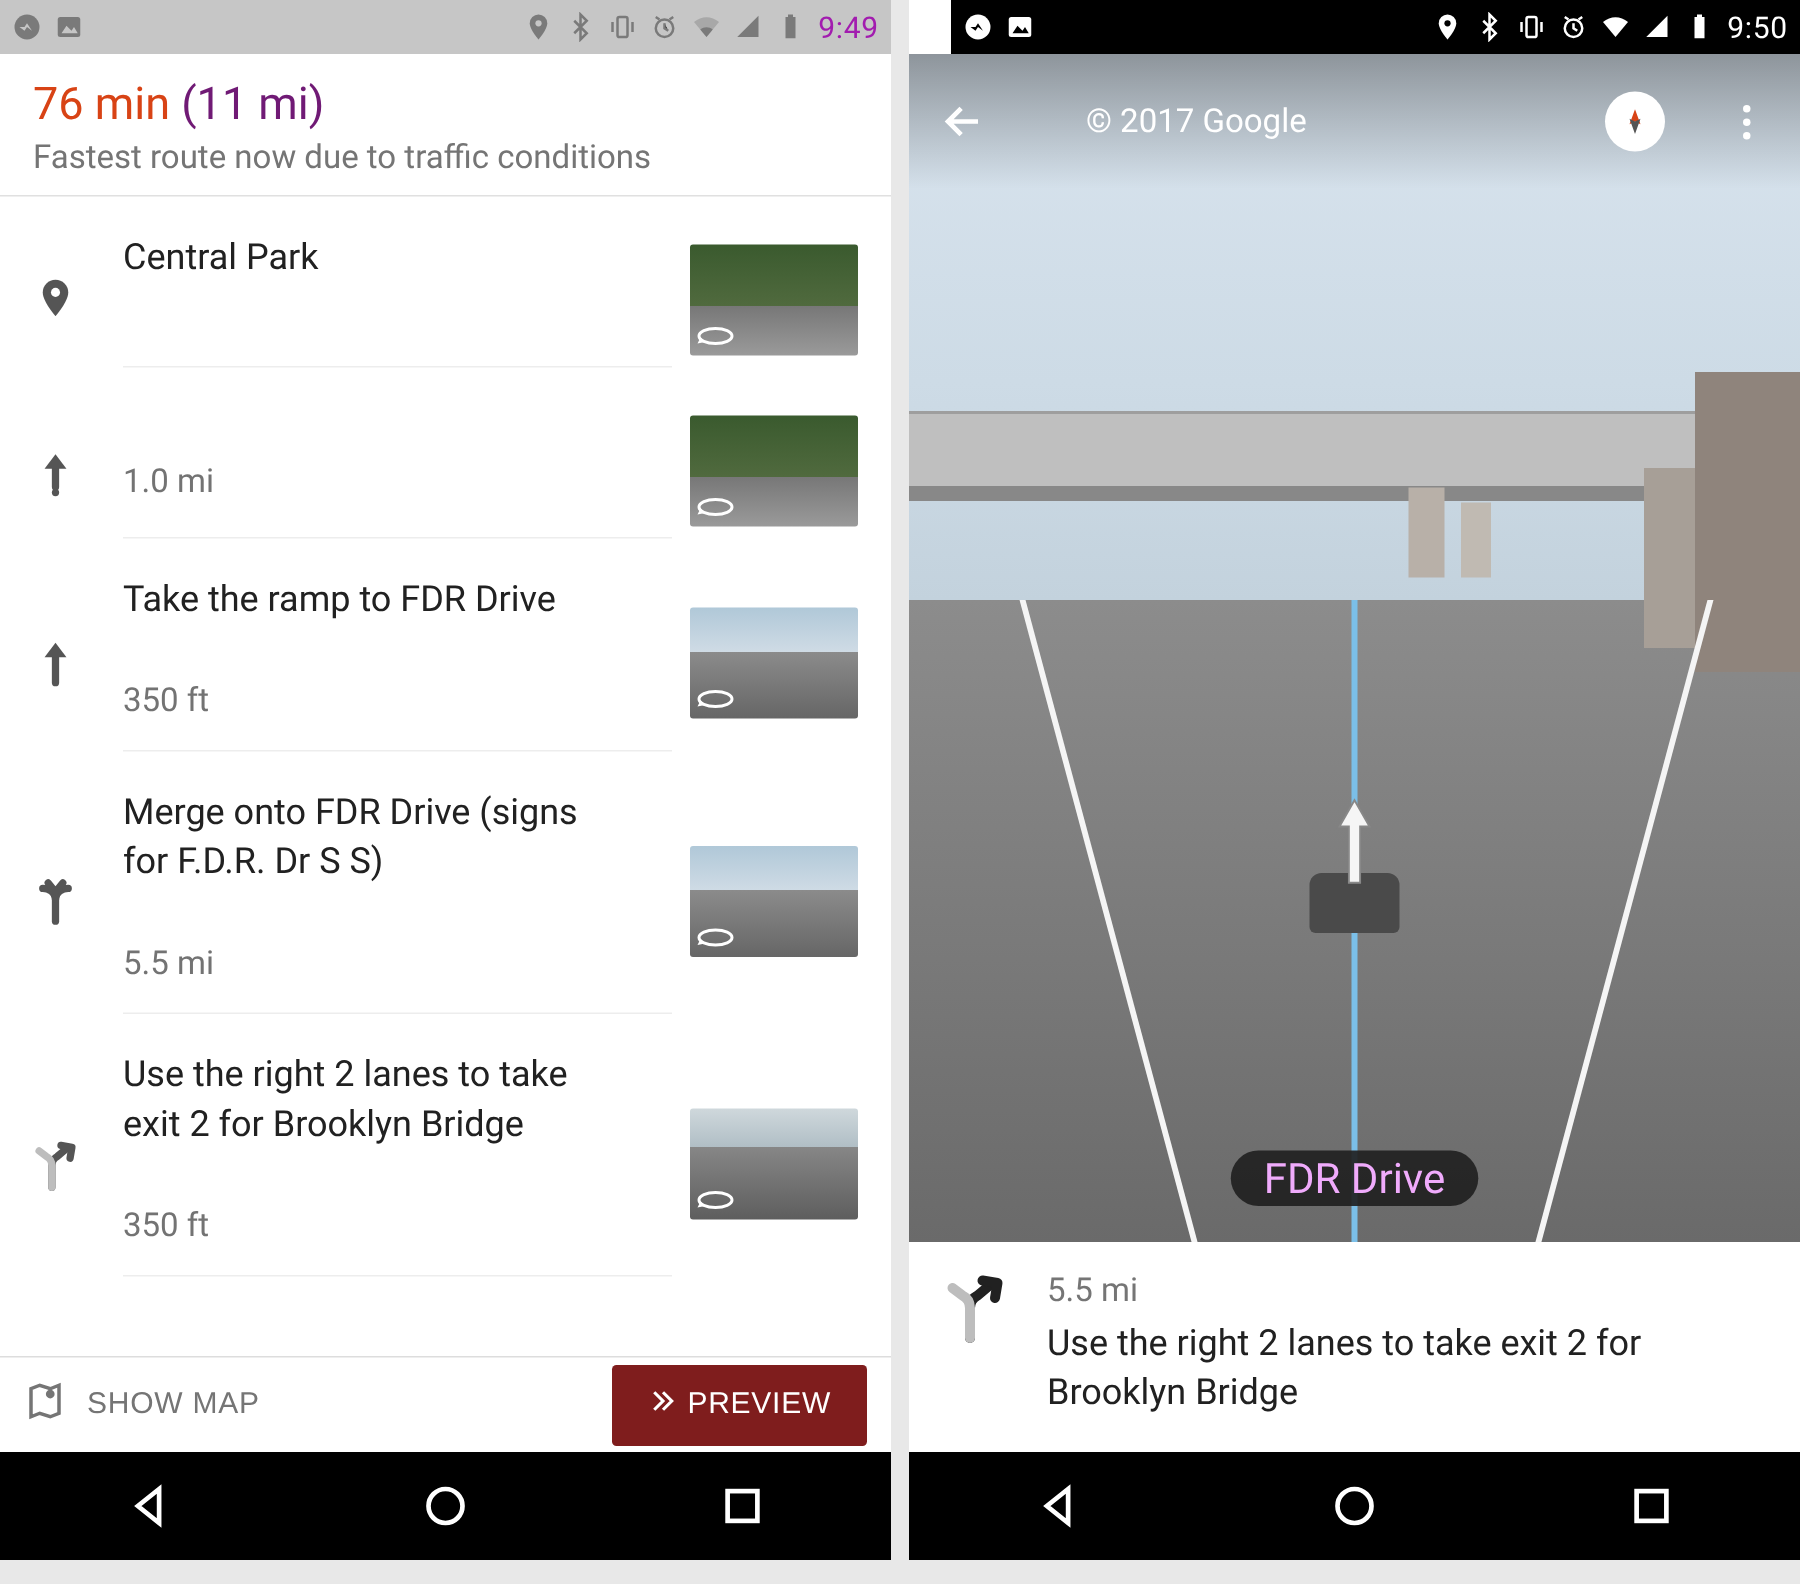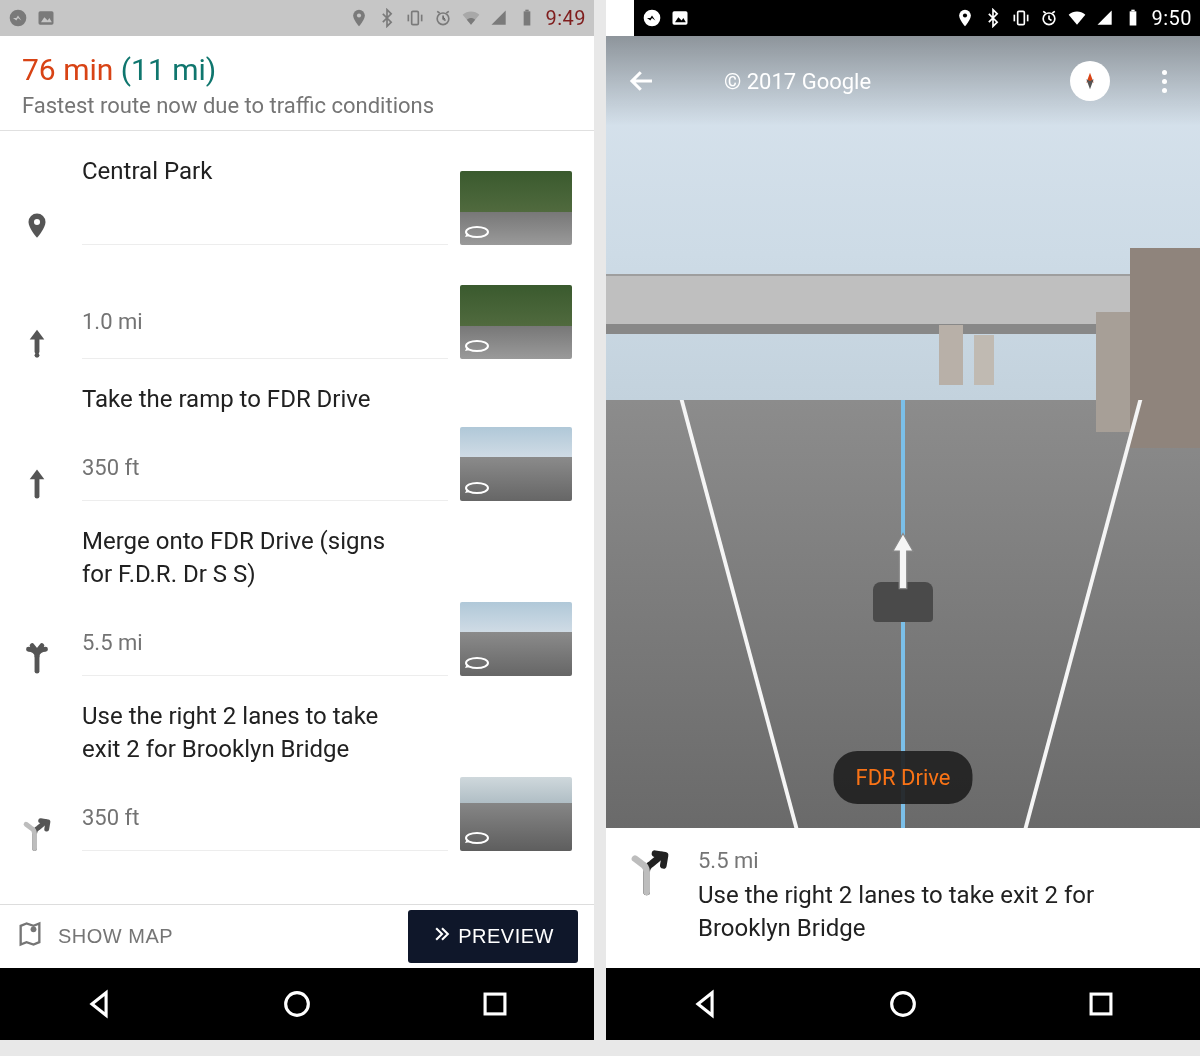--- a/index.html
+++ b/index.html
@@ -22,50 +22,50 @@
     display: flex;
     flex-direction: column;
   }
   
   .status-bar {
     height: 36px;
     background: #c6c6c6;
     display: flex;
     align-items: center;
     padding: 0 8px;
-    color: #7f1d1d;
+    color: #a21caf;
     font-size: 20px;
     gap: 6px;
   }
   .status-bar.dark { background: #000; color: #fff; margin-left: 28px; }
   .status-left { display: flex; gap: 8px; align-items: center; }
   .status-right { margin-left: auto; display: flex; gap: 8px; align-items: center; font-size: 20px; }
   .sb-icon { width: 20px; height: 20px; display:inline-flex; align-items:center; justify-content:center; }
   .sb-time { font-size: 20px; letter-spacing: 0.5px; }
 
   
   .route-header {
     padding: 16px 22px 12px 22px;
     border-bottom: 1px solid #e0e0e0;
     background: #fff;
   }
   .route-title { font-size: 30px; font-weight: 400; }
   .route-time { color: #d84315; }
-  .route-dist { color: #0f766e; }
+  .route-dist { color: #701a75; }
   .route-sub { color: #757575; font-size: 22px; margin-top: 6px; }
 
   
   .steps {
     flex: 1 1 auto;
     overflow: hidden;
     padding: 0 22px;
   }
   .step {
     display: flex;
-    align-items: flex-end;
+    align-items: center;
     padding: 24px 0 0 0;
     position: relative;
   }
   .step-icon {
     width: 60px;
     flex: 0 0 60px;
     display: flex;
     align-items: flex-start;
     justify-content: flex-start;
     color: #555;
@@ -112,21 +112,21 @@
     gap: 12px;
   }
   .show-map-btn {
     display: flex; align-items: center; gap: 14px;
     color: #757575; font-weight: 500; font-size: 20px; letter-spacing: 0.5px;
     background: transparent; border: none; cursor: pointer;
   }
   .show-map-btn svg { width: 28px; height: 28px; fill:#757575; }
   .preview-btn {
     margin-left: auto;
-    background: #0f172a; color: #fff;
+    background: #7f1d1d; color: #fff;
     border: none; border-radius: 3px;
     font-size: 20px; font-weight: 500; letter-spacing: 0.5px;
     padding: 14px 24px;
     display: flex; align-items: center; gap: 6px;
     cursor: pointer;
   }
   .preview-btn svg { width: 20px; height: 20px; fill: #fff; }
 
   
   .nav-bar {
@@ -189,22 +189,22 @@
   .sv-back svg { width:30px; height:30px; stroke:#fff; stroke-width:2.5; fill:none; }
   .sv-copy { font-size:22px; color:#fff; margin-left: 40px;}
   .sv-compass { margin-left:auto; width:40px; height:40px; border-radius:50%; background:#fff; display:inline-flex; align-items:center; justify-content:center; cursor:pointer;}
   .sv-compass svg { width:22px; height:22px; }
   .sv-overflow { width:36px; height:36px; display:inline-flex; flex-direction:column; align-items:center; justify-content:center; gap:4px; margin-left:12px; cursor:pointer;}
   .sv-overflow span { width:5px; height:5px; border-radius:50%; background:#fff; }
 
   .sv-label {
     position:absolute; left:50%; transform:translateX(-50%);
     bottom: 24px;
-    background: rgba(33,33,33,0.92); color:#f97316;
-    padding: 14px 22px; border-radius: 24px; font-size: 22px;
+    background: rgba(33,33,33,0.92); color:#f0abfc;
+    padding: 2px 22px; border-radius: 24px; font-size: 28px;
   }
 
   
   .dir-card {
     background:#fff;
     padding: 20px 24px 24px 24px;
     display:flex; gap: 20px; align-items:flex-start;
   }
   .dir-icon { width:48px; flex:0 0 48px; }
   .dir-icon svg { width:40px; height:48px; }

